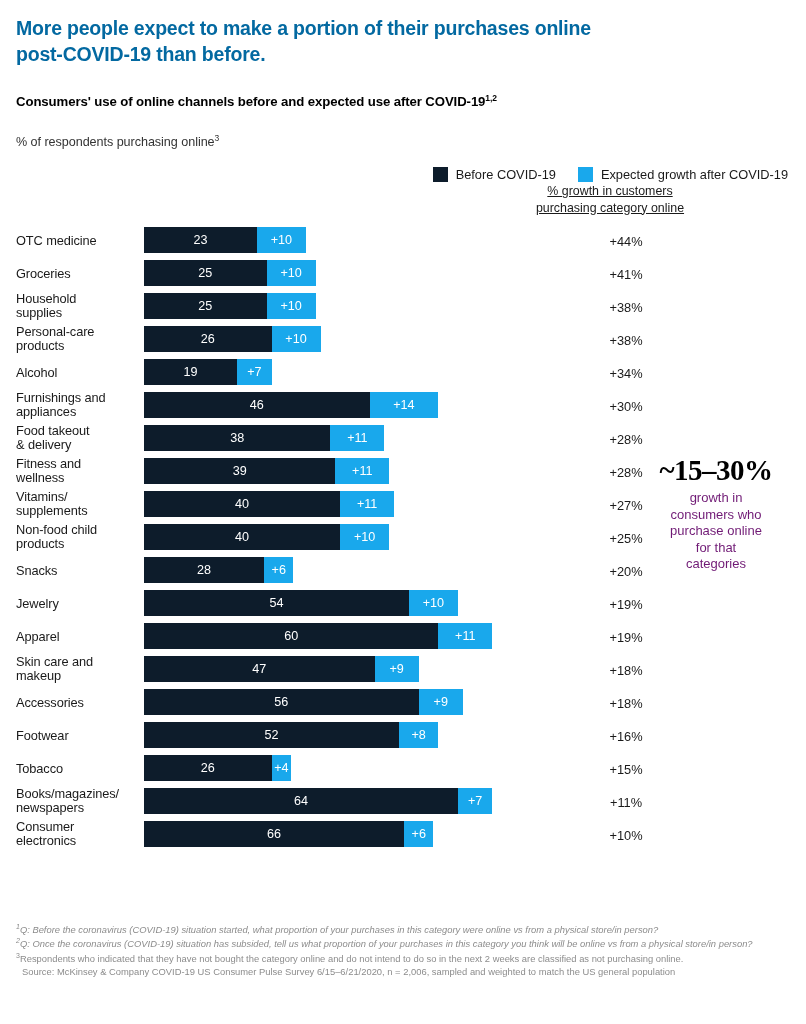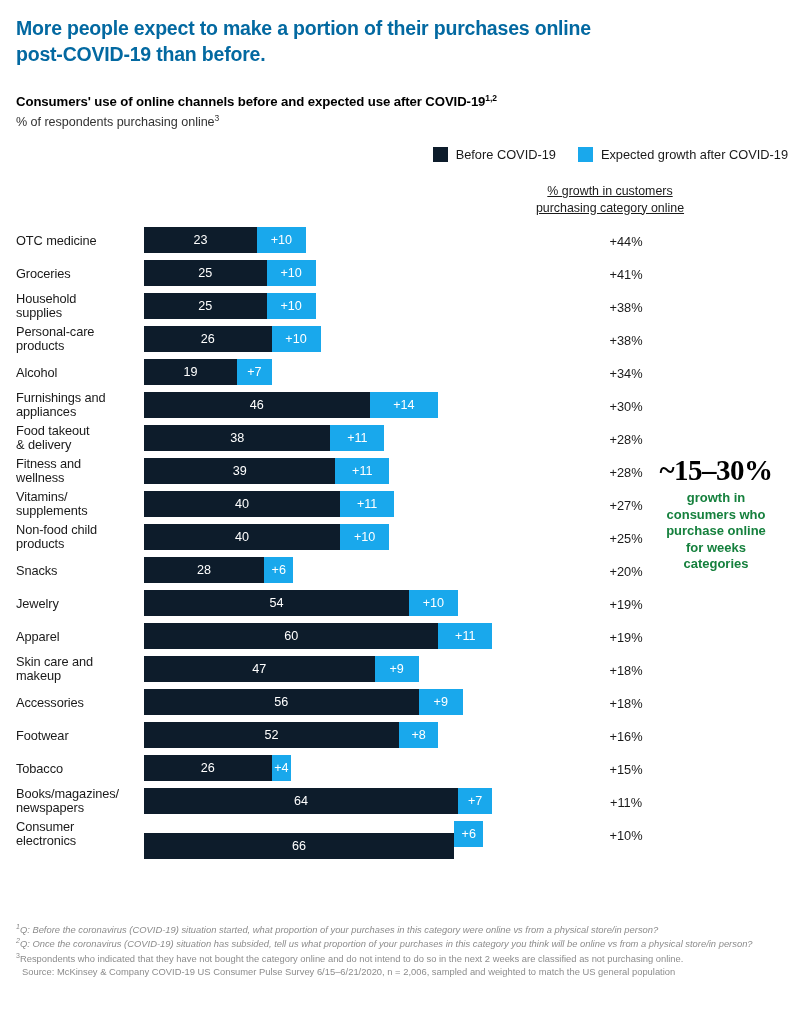--- a/index.html
+++ b/index.html
@@ -38,21 +38,21 @@
 
   .subhead {
     margin-top: 26px;
     font-size: 13.2px;
     font-weight: bold;
     color: #000;
     letter-spacing: -0.1px;
   }
   .subhead sup { font-size: 8.5px; vertical-align: super; font-weight: bold;}
   .subsub {
-    margin-top: 3px;
+    margin-top: 23px;
     font-size: 12.6px;
     color: #333333;
     letter-spacing: -0.05px;
   }
   .subsub sup { font-size: 8.5px; vertical-align: super; }
 
   
   .legend {
     margin-top: 18px;
     display: flex;
@@ -150,22 +150,21 @@
     font-size: 29px;
     font-weight: bold;
     letter-spacing: -0.5px;
     color: #000;
     line-height: 1.1;
   }
   .callout-sub {
     margin-top: 3px;
     font-size: 13px;
     line-height: 1.28;
-    color: #15803d;
-    font-weight: bold;
+    color: #701a75;
   }
 
   
   .footnotes {
     position: absolute;
     left: 16px;
     top: 922px;
     width: 778px;
     color: #8c8c8c;
     font-size: 9.4px;
@@ -398,34 +397,34 @@
           <div class="seg seg-growth" style="width: 34.335px; background: rgb(25, 168, 236);">+7</div>
         </div>
         <div class="growth-val">+11%</div>
       </div>
       <div class="row">
         <div class="cat">
           <div>Consumer</div>
           <div>electronics</div>
         </div>
         <div class="bars">
-          <div class="seg seg-before" style="width: 310px; background: rgb(13, 28, 43); margin-top: 12px;">66</div>
+          <div class="seg seg-before" style="width: 260px; background: rgb(13, 28, 43);">66</div>
           <div class="seg seg-growth" style="width: 29.43px; background: rgb(25, 168, 236);">+6</div>
         </div>
         <div class="growth-val">+10%</div>
       </div>
     </div>
 
   <div class="callout">
     <div class="callout-big">~15–30%</div>
     <div class="callout-sub">
       <div>growth in</div>
       <div>consumers who</div>
       <div>purchase online</div>
-      <div>for weeks</div>
+      <div>for that</div>
       <div>categories</div>
     </div>
   </div>
 
   <div class="footnotes">
     <div class="fn italic"><sup>1</sup><span>Q: Before the coronavirus (COVID-19) situation started, what proportion of your purchases in this category were online vs from a physical store/in person?</span></div>
     <div class="fn italic"><sup>2</sup><span>Q: Once the coronavirus (COVID-19) situation has subsided, tell us what proportion of your purchases in this category you think will be online vs from a physical store/in person?</span></div>
     <div class="fn"><sup>3</sup><span>Respondents who indicated that they have not bought the category online and do not intend to do so in the next 2 weeks are classified as not purchasing online.</span></div>
     <div class="fn-source">Source: McKinsey &amp; Company COVID-19 US Consumer Pulse Survey 6/15–6/21/2020, n = 2,006, sampled and weighted to match the US general population</div>
   </div>

